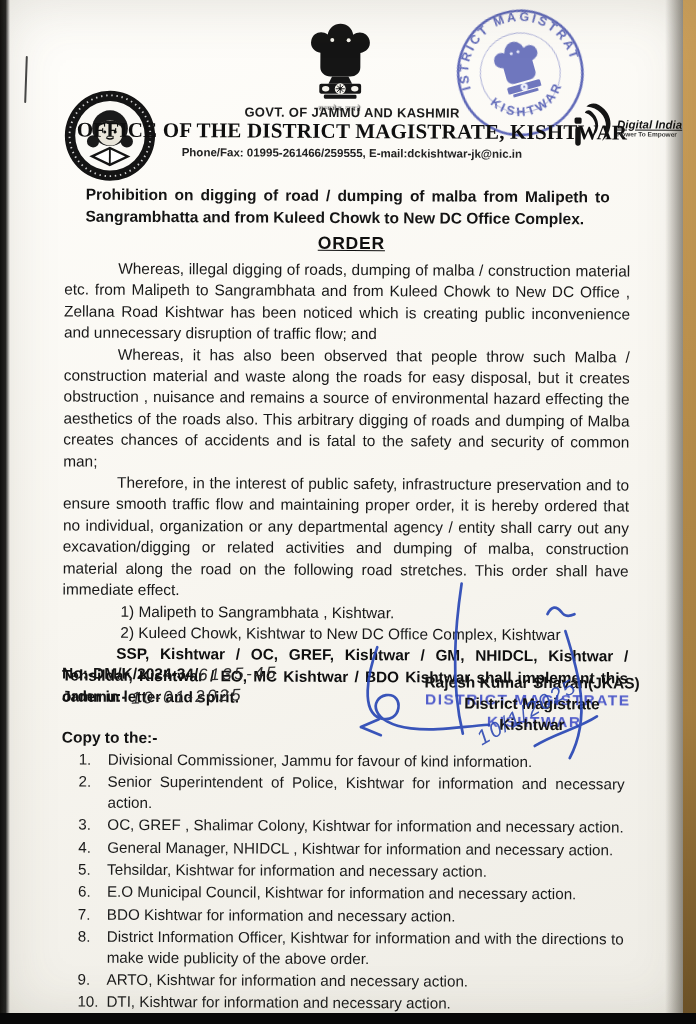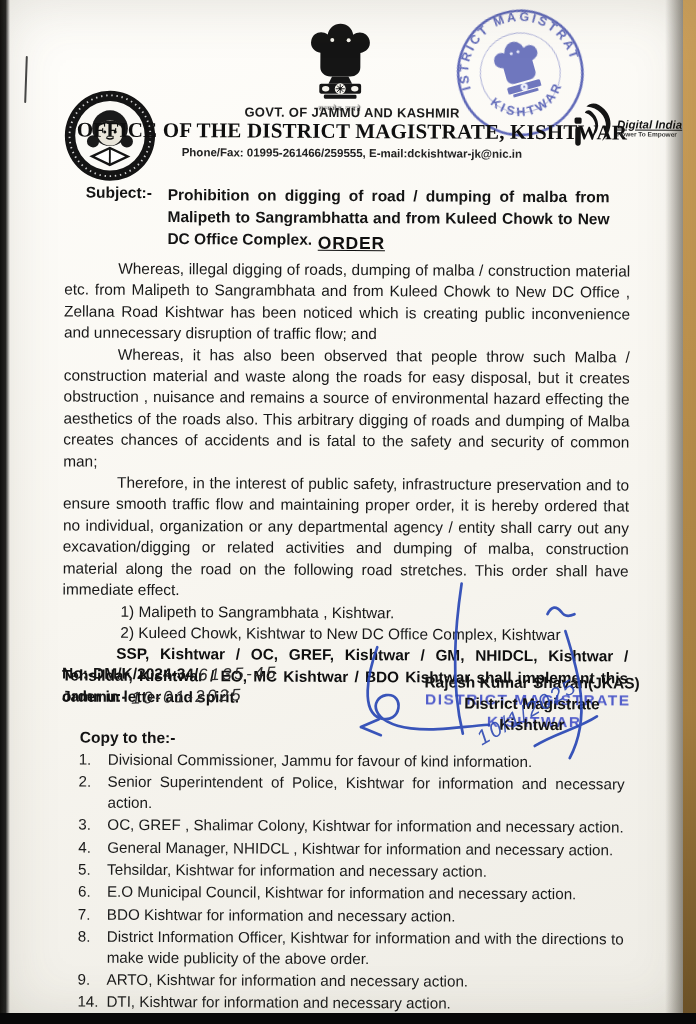--- a/index.html
+++ b/index.html
@@ -60,21 +60,21 @@
   .sig-name,.sig-title,.sig-place{position:relative;z-index:2;line-height:21px;}
   .stamp-l1{position:absolute;left:26px;top:19px;white-space:nowrap;z-index:1;
     font-size:15.5px;letter-spacing:1.5px;color:rgba(45,60,195,.82);filter:blur(.5px);}
   .stamp-l2{position:absolute;left:88px;top:41px;white-space:nowrap;z-index:1;
     font-size:15.5px;letter-spacing:1.5px;color:rgba(45,60,195,.82);filter:blur(.5px);}
   .sig-date-hand{position:absolute;left:72px;top:28px;z-index:3;transform:rotate(-30deg);
     font-style:italic;font-weight:400;font-size:21px;letter-spacing:2px;color:#2a46b2;opacity:.88;}
   .sig-svg{position:absolute;left:340px;top:575px;width:320px;height:200px;z-index:4;}
 
   
-  .copy-label{position:absolute;left:63px;top:730px;font-size:15.5px;font-weight:bold;color:#131313;margin-left:18px;}
+  .copy-label{position:absolute;left:63px;top:730px;font-size:15.5px;font-weight:bold;color:#131313;}
   .copy-list{position:absolute;left:80px;top:751px;width:554px;font-size:15.2px;color:#1a1a1a;}
   .copy-row{display:flex;line-height:20.8px;margin-bottom:1.5px;}
   .copy-row .num{flex:none;width:29px;}
   .copy-row .txt{flex:1;text-align:justify;padding-right:8px;}
 </style>
 </head>
 <body>
 
 <div class="photo">
   <div class="content">
@@ -147,21 +147,20 @@
         <rect x="8" y="30" width="7" height="24" rx="3" fill="#141414"></rect>
         <rect x="7" y="18" width="9" height="8" rx="2" fill="#141414"></rect>
       </svg>
       <div class="di-text">
         <div class="di-name">Digital India</div>
         <div class="di-tag">Power To Empower</div>
       </div>
     </div>
 
     <div class="subject-row">
-      <span class="subject-label">Subject:-</span>
       <span class="subject-text">Prohibition on digging of road / dumping of malba from Malipeth to Sangrambhatta and from Kuleed Chowk to New DC Office Complex.</span>
     </div>
 
     <div class="order-head">ORDER</div>
 
     <div class="body">
       <p>Whereas, illegal digging of roads, dumping of malba / construction material etc. from Malipeth to Sangrambhata and from Kuleed Chowk to New DC Office , Zellana Road Kishtwar has been noticed which is creating public inconvenience and unnecessary disruption of traffic flow; and</p>
       <p>Whereas, it has also been observed that people throw such Malba / construction material and waste along the roads for easy disposal, but it creates obstruction , nuisance and remains a source of environmental hazard effecting the aesthetics of the roads also. This arbitrary digging of roads and dumping of Malba creates chances of accidents and is fatal to the safety and security of common man;</p>
       <p>Therefore, in the interest of public safety, infrastructure preservation and to ensure smooth traffic flow and maintaining proper order, it is hereby ordered that no individual, organization or any departmental agency / entity shall carry out any excavation/digging or related activities and dumping of malba, construction material along the road on the following road stretches. This order shall have immediate effect.</p>
       <div class="roads">
@@ -233,21 +232,21 @@
         </div>
       <div class="copy-row">
           <span class="num">8.</span>
           <span class="txt">District Information Officer, Kishtwar for information and with the directions to make wide publicity of the above order.</span>
         </div>
       <div class="copy-row">
           <span class="num">9.</span>
           <span class="txt">ARTO, Kishtwar for information and necessary action.</span>
         </div>
       <div class="copy-row">
-          <span class="num">14.</span>
+          <span class="num">10.</span>
           <span class="txt">DTI, Kishtwar for information and necessary action.</span>
         </div>
       <div class="copy-row">
           <span class="num">11.</span>
           <span class="txt">I/c NIC, DC Office, Kishtwar for uploading of order on official website.</span>
         </div>
     </div>
   </div>
 
   <div class="pen-mark"></div>

